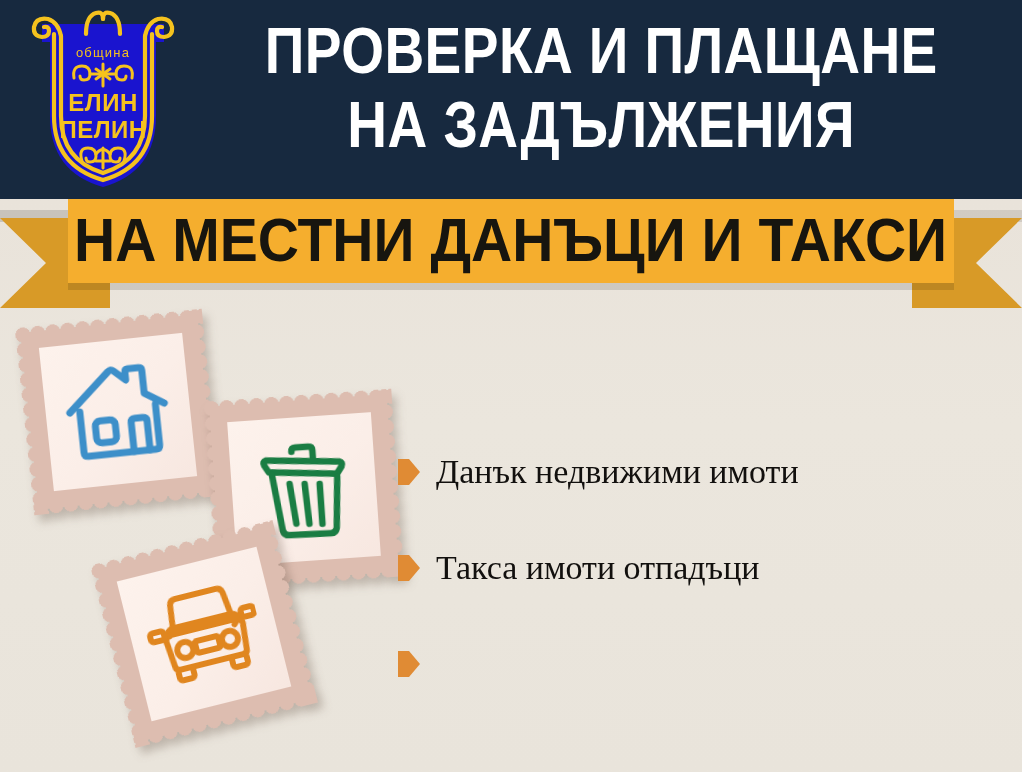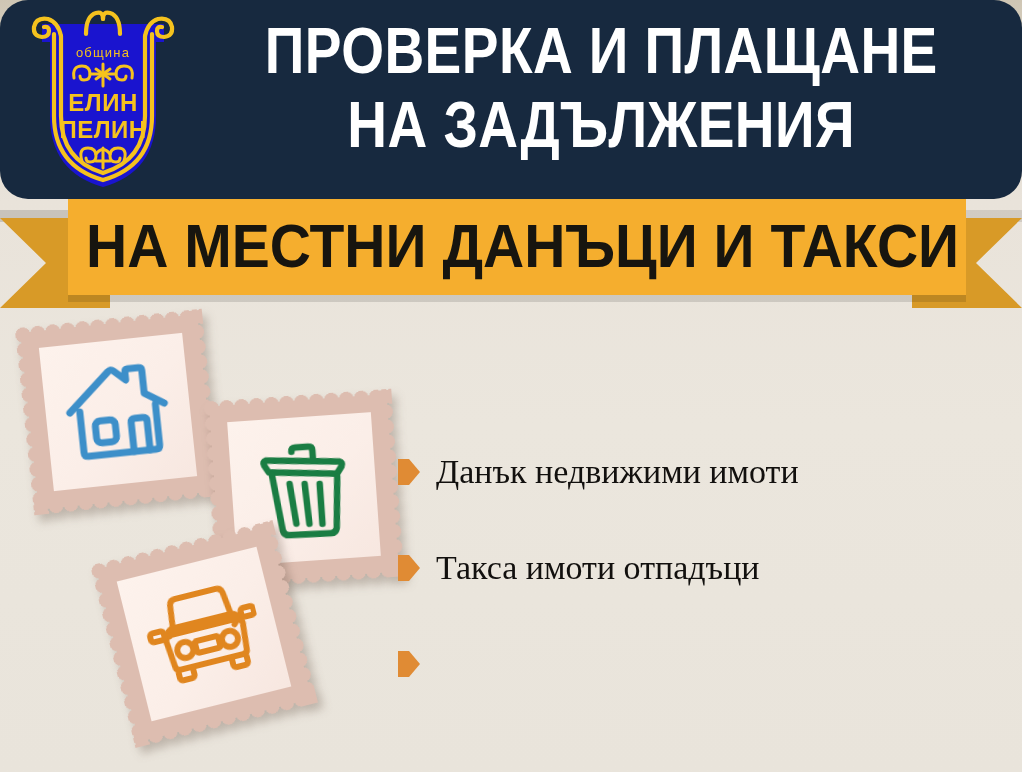--- a/index.html
+++ b/index.html
@@ -12,21 +12,20 @@
   #poster{
     position:relative;width:1022px;height:772px;overflow:hidden;
     background:linear-gradient(180deg,#cfc6b4 0%,#ded7cb 10%,#e9e3da 26%,#ebe6dd 55%,#e9e4db 100%);
   }
 
   
   .header{
     position:absolute;left:0;top:0;width:1022px;height:199px;
     background:#17293f;
     z-index:5;
-    border-radius:28px;
   }
   .logo-wrap{
     position:absolute;left:28px;top:6px;width:150px;height:185px;
   }
   .logo-wrap svg{display:block;}
 
   .title-block{
     position:absolute;left:185px;top:0;width:832px;height:175px;
     display:flex;flex-direction:column;align-items:center;justify-content:center;
     text-align:center;
@@ -62,24 +61,24 @@
   .ribbon-shadow-l{
     position:absolute;left:0;top:11px;width:74px;height:12px;
     background:rgba(0,0,0,0.14);
     clip-path:polygon(0 0,74px 0,74px 12px,0 12px);
   }
   .ribbon-shadow-r{
     position:absolute;right:0;top:11px;width:74px;height:12px;
     background:rgba(0,0,0,0.10);
   }
   .ribbon-main{
-    position:absolute;left:68px;top:0;width:886px;height:96px;
+    position:absolute;left:68px;top:0;width:886px;height:84px;
     background:#f5ae2e;
     box-shadow:0 7px 0 rgba(0,0,0,0.12);
-    display:flex;align-items:center;justify-content:center;padding-left:12px;
+    display:flex;align-items:center;justify-content:center;
   }
   .banner-text{
     color:#17150f;
     font-family:"Liberation Sans", sans-serif;
     font-weight:bold;
     font-size:62px;
     line-height:62px;
     letter-spacing:0px;
     transform:scaleX(0.92);
     white-space:nowrap;

